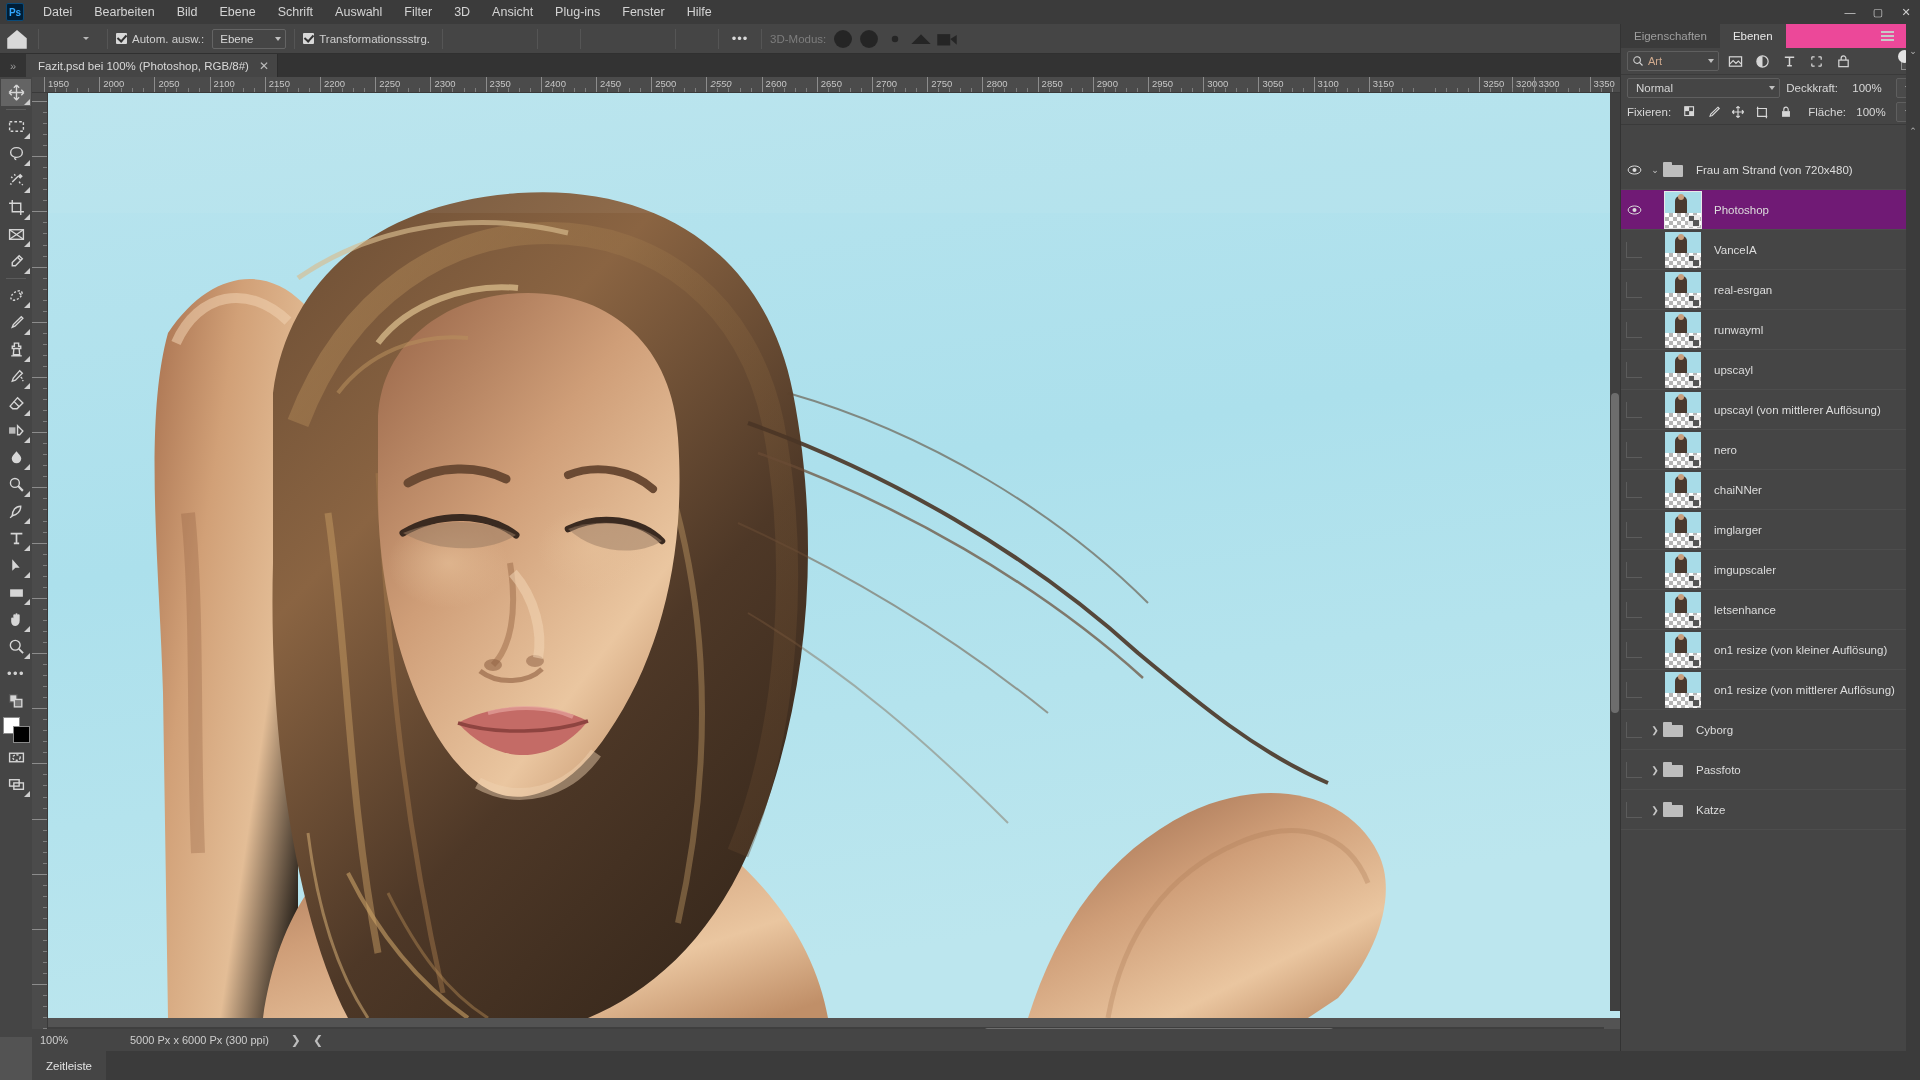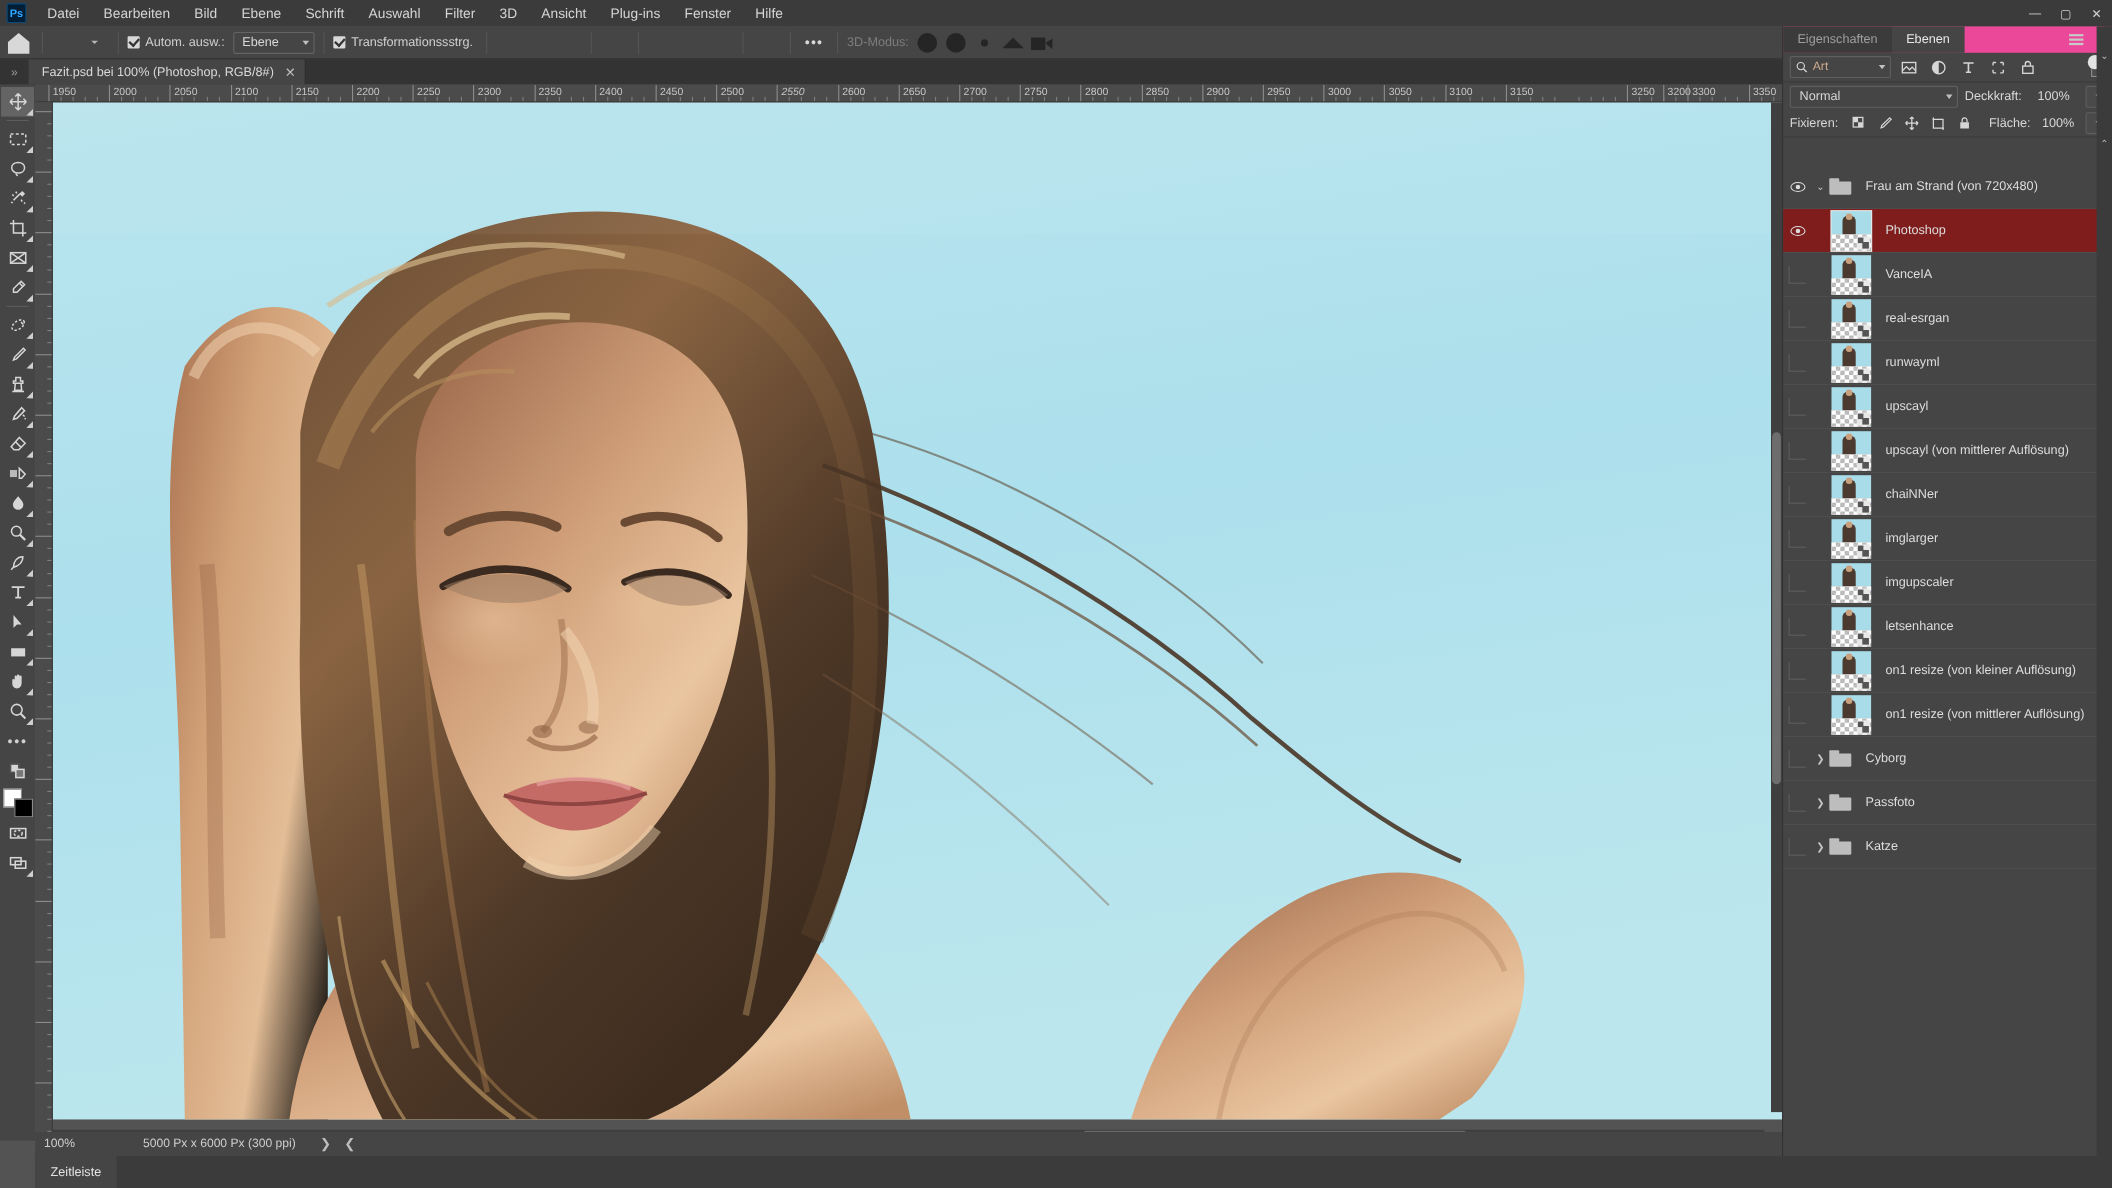--- a/index.html
+++ b/index.html
@@ -121,21 +121,21 @@
   .numfield{width:46px;text-align:center;font-size:11.5px;color:#d8d8d8;}
   .stepper{width:18px;height:20px;border:1px solid #5f5f5f;border-radius:2px;display:flex;align-items:center;justify-content:center;background:#4a4a4a;}
 
   .lockrow{height:25px;display:flex;align-items:center;padding:0 6px;gap:2px;border-bottom:1px solid #3a3a3a;}
   .lockrow .lbl{font-size:11.5px;color:#d8d8d8;margin-right:6px;}
   .lico{width:22px;height:20px;display:flex;align-items:center;justify-content:center;}
   .lico svg{width:14px;height:14px;stroke:#d8d8d8;fill:none;stroke-width:1.3;}
 
   .layerlist{position:absolute;left:0;top:126px;width:300px;height:855px;overflow:hidden;}
   .layer{height:40px;display:flex;align-items:center;position:relative;border-bottom:1px solid #4d4d4d;}
-  .layer.selected{background:#7f1d1d;}
+  .layer.selected{background:#701a75;}
   .eye{width:26px;height:40px;display:flex;align-items:center;justify-content:center;}
   .eye svg{width:15px;height:12px;}
   .eyebox{width:16px;height:16px;border:1px solid #5c5c5c;border-right:0;border-top:0;}
   .lthumb{width:36px;height:36px;position:relative;flex:0 0 36px;}
   .lthumb .inner{position:absolute;inset:0;background:
       linear-gradient(180deg,#a8dce8 0%, #a8dce8 55%, #c8b49a 100%);
       overflow:hidden;}
   .lthumb .checker{position:absolute;left:0;bottom:0;width:36px;height:15px;
       background-image:linear-gradient(45deg,#b5b5b5 25%,transparent 25%),linear-gradient(-45deg,#b5b5b5 25%,transparent 25%),linear-gradient(45deg,transparent 75%,#b5b5b5 75%),linear-gradient(-45deg,transparent 75%,#b5b5b5 75%);
       background-size:8px 8px;background-position:0 0,0 4px,4px -4px,-4px 0px;background-color:#fff;}
@@ -1095,95 +1095,110 @@
           </div>
           <div class="indent"></div>
           <div class="lthumb">
             <div class="inner">
               <div class="person"></div>
               <div class="head"></div>
             </div>
             <div class="checker"></div>
             <div class="smart"></div>
           </div>
-          <div class="lname">chaiNNer</div>
+          <div class="lname">nero</div>
         </div>
         <div class="layer">
           <div class="eye">
             <span class="eyebox"></span>
           </div>
           <div class="indent"></div>
           <div class="lthumb">
             <div class="inner">
               <div class="person"></div>
               <div class="head"></div>
             </div>
             <div class="checker"></div>
             <div class="smart"></div>
           </div>
-          <div class="lname">imglarger</div>
+          <div class="lname">chaiNNer</div>
         </div>
         <div class="layer">
           <div class="eye">
             <span class="eyebox"></span>
           </div>
           <div class="indent"></div>
           <div class="lthumb">
             <div class="inner">
               <div class="person"></div>
               <div class="head"></div>
             </div>
             <div class="checker"></div>
             <div class="smart"></div>
           </div>
-          <div class="lname">imgupscaler</div>
+          <div class="lname">imglarger</div>
         </div>
         <div class="layer">
           <div class="eye">
             <span class="eyebox"></span>
           </div>
           <div class="indent"></div>
           <div class="lthumb">
             <div class="inner">
               <div class="person"></div>
               <div class="head"></div>
             </div>
             <div class="checker"></div>
             <div class="smart"></div>
           </div>
-          <div class="lname">letsenhance</div>
+          <div class="lname">imgupscaler</div>
         </div>
         <div class="layer">
           <div class="eye">
             <span class="eyebox"></span>
           </div>
           <div class="indent"></div>
           <div class="lthumb">
             <div class="inner">
               <div class="person"></div>
               <div class="head"></div>
             </div>
             <div class="checker"></div>
             <div class="smart"></div>
           </div>
-          <div class="lname">on1 resize (von kleiner Auflösung)</div>
+          <div class="lname">letsenhance</div>
         </div>
         <div class="layer">
           <div class="eye">
             <span class="eyebox"></span>
           </div>
           <div class="indent"></div>
           <div class="lthumb">
             <div class="inner">
               <div class="person"></div>
               <div class="head"></div>
             </div>
             <div class="checker"></div>
             <div class="smart"></div>
           </div>
+          <div class="lname">on1 resize (von kleiner Auflösung)</div>
+        </div>
+        <div class="layer">
+          <div class="eye">
+            <span class="eyebox"></span>
+          </div>
+          <div class="indent"></div>
+          <div class="lthumb">
+            <div class="inner">
+              <div class="person"></div>
+              <div class="head"></div>
+            </div>
+            <div class="checker"></div>
+            <div class="smart"></div>
+          </div>
           <div class="lname">on1 resize (von mittlerer Auflösung)</div>
         </div>
         <div class="layer">
           <div class="eye">
             <span class="eyebox"></span>
           </div>
           <div class="grpchev">❯</div>
           <div class="folder">
             <div class="f1"></div>
             <div class="f2"></div>

